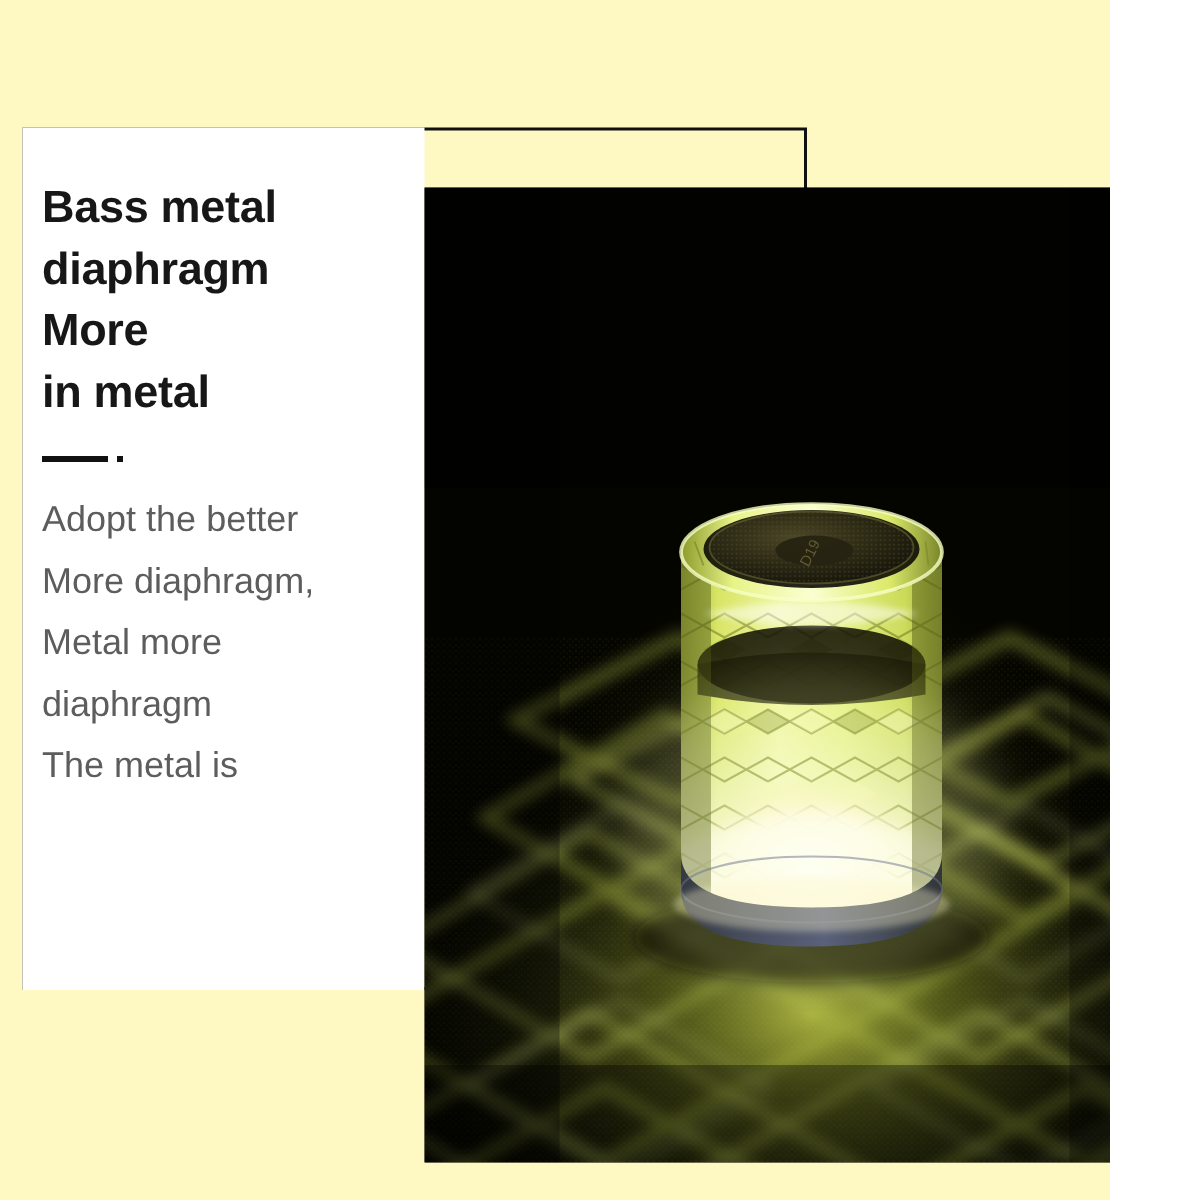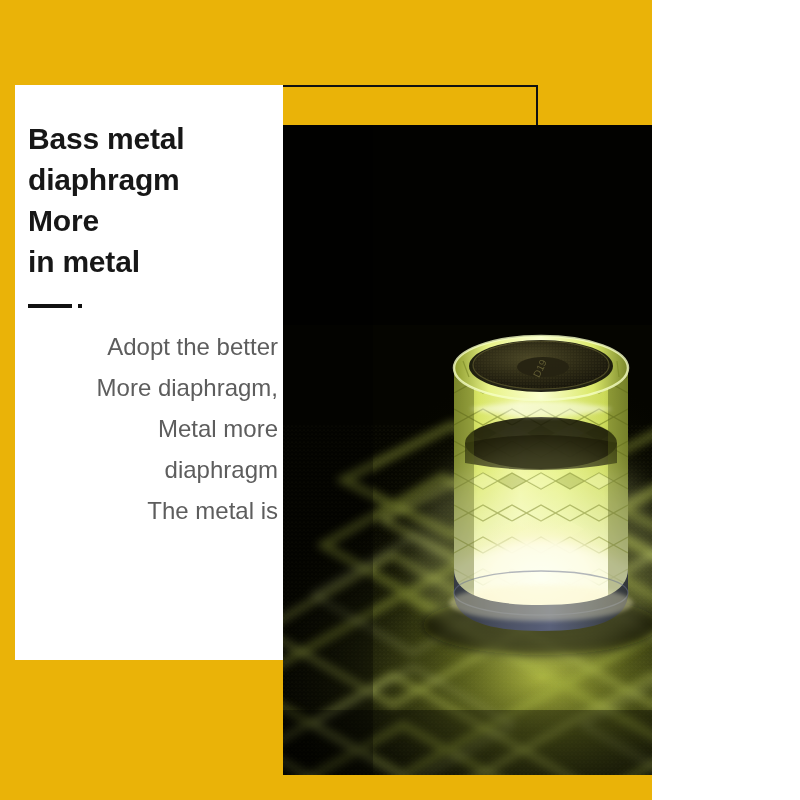--- a/index.html
+++ b/index.html
@@ -7,23 +7,23 @@
     margin: 0;
     padding: 0;
     background: #ffffff;
   }
   body {
     font-family: "Liberation Sans", sans-serif;
   }
 
   #banner {
     position: relative;
-    width: 652px;
+    width: 740px;
     height: 800px;
-    background: #eab308;
+    background: #fef9c3;
     overflow: hidden;
   }
 
   
   #text-frame {
     position: absolute;
     left: 15px;
     top: 85px;
     width: 523px;
     height: 575px;
@@ -85,21 +85,21 @@
     background: #111111;
   }
 
   #subcopy {
     margin: 0;
     font-size: 24px;
     line-height: 41px;
     font-weight: 300;
     color: #5d5d5d;
   }
-  #subcopy .sc-line { display: block; white-space: nowrap; text-align: right; }
+  #subcopy .sc-line { display: block; white-space: nowrap; }
 
   
   #photo {
     position: absolute;
     left: 283px;
     top: 125px;
     width: 517px;
     height: 650px;
     overflow: hidden;
     z-index: 5;

